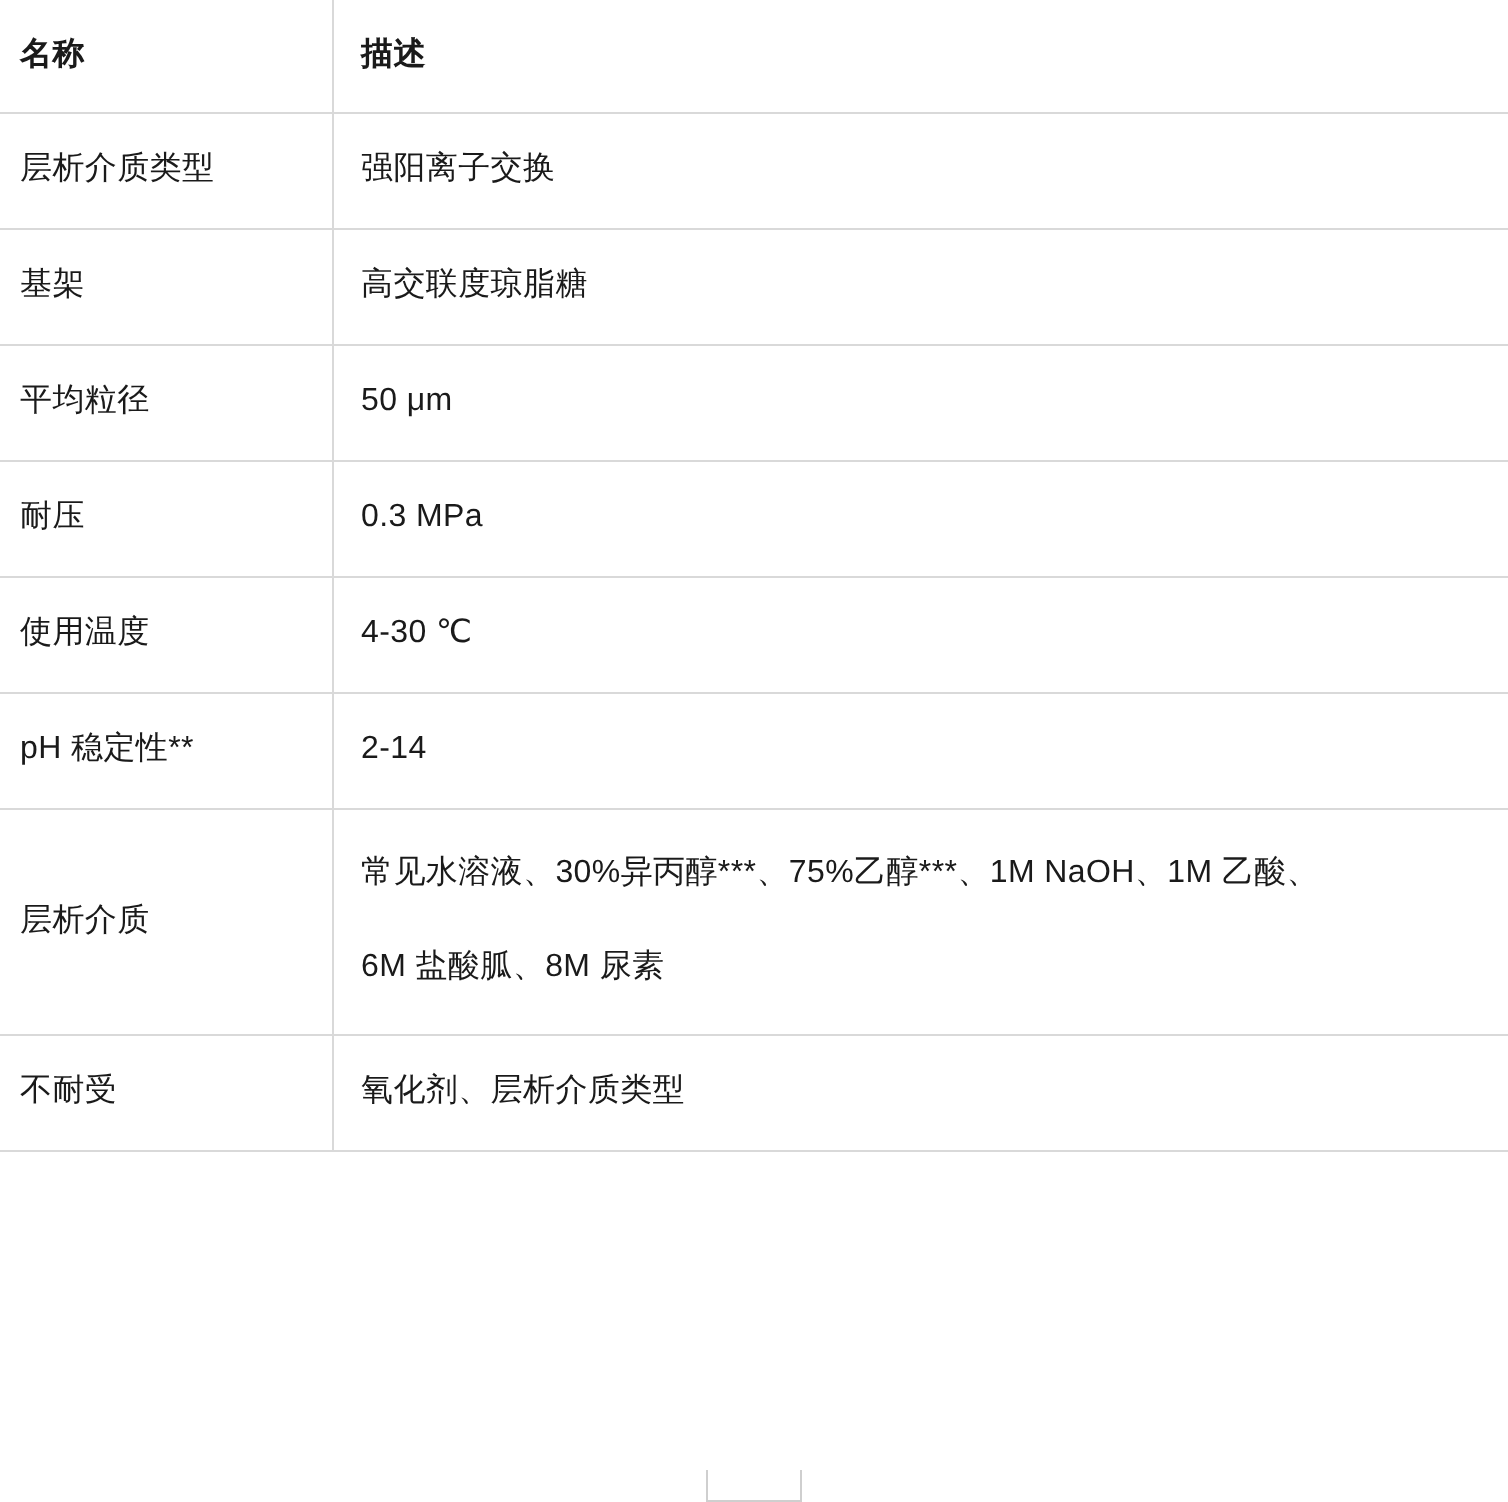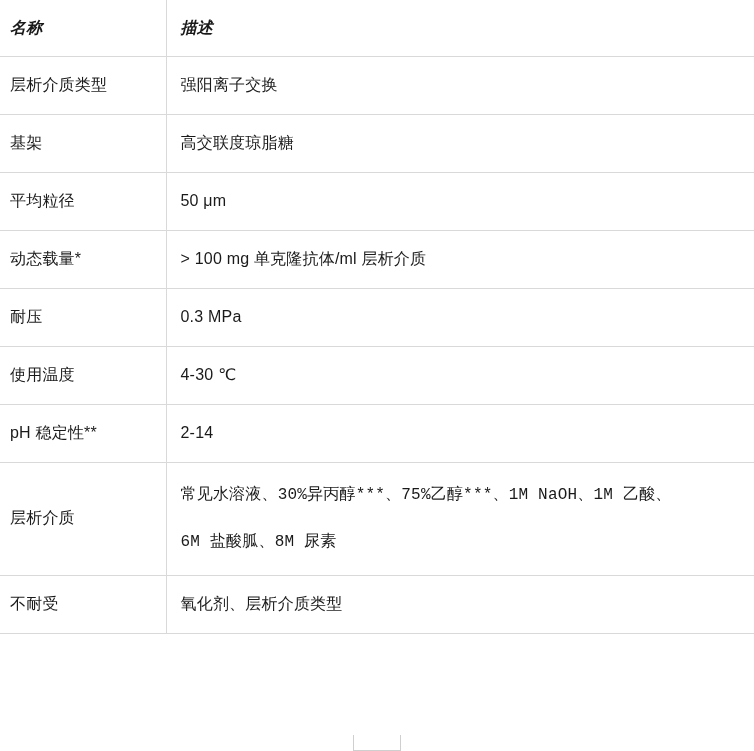--- a/index.html
+++ b/index.html
@@ -36,29 +36,27 @@
     padding-right: 8px;
   }
   .spec-table td.desc-cell {
     padding-left: 14px;
     padding-right: 12px;
     margin-left: 40px;
   }
   .spec-table tr.header-row td {
     font-weight: bold;
     height: 56px;
-    font-style: italic;
   }
   .spec-table tr.body-row td {
     height: 57px;
   }
   .spec-table tr.tall-row td {
     height: 112px;
     vertical-align: middle;
-    font-family: Liberation Mono, monospace;
   }
   .desc-line { display: block; }
   .desc-line + .desc-line { margin-top: 22px; }
 
   sub {
     font-size: 11px;
     vertical-align: baseline;
     position: relative;
     top: 3px;
   }
@@ -109,24 +107,20 @@
     <tr class="body-row">
       <td class="name-cell">基架</td>
       <td class="desc-cell">高交联度琼脂糖</td>
     </tr>
 
     <tr class="body-row">
       <td class="name-cell">平均粒径</td>
       <td class="desc-cell">50 μm</td>
     </tr>
 
-    <tr class="body-row">
-      <td class="name-cell">动态载量*</td>
-      <td class="desc-cell">&gt; 100 mg  单克隆抗体/ml 层析介质</td>
-    </tr>
 
 
     <tr class="body-row">
       <td class="name-cell">耐压</td>
       <td class="desc-cell">0.3 MPa</td>
     </tr>
 
     <tr class="body-row">
       <td class="name-cell">使用温度</td>
       <td class="desc-cell">4-30 ℃</td>

